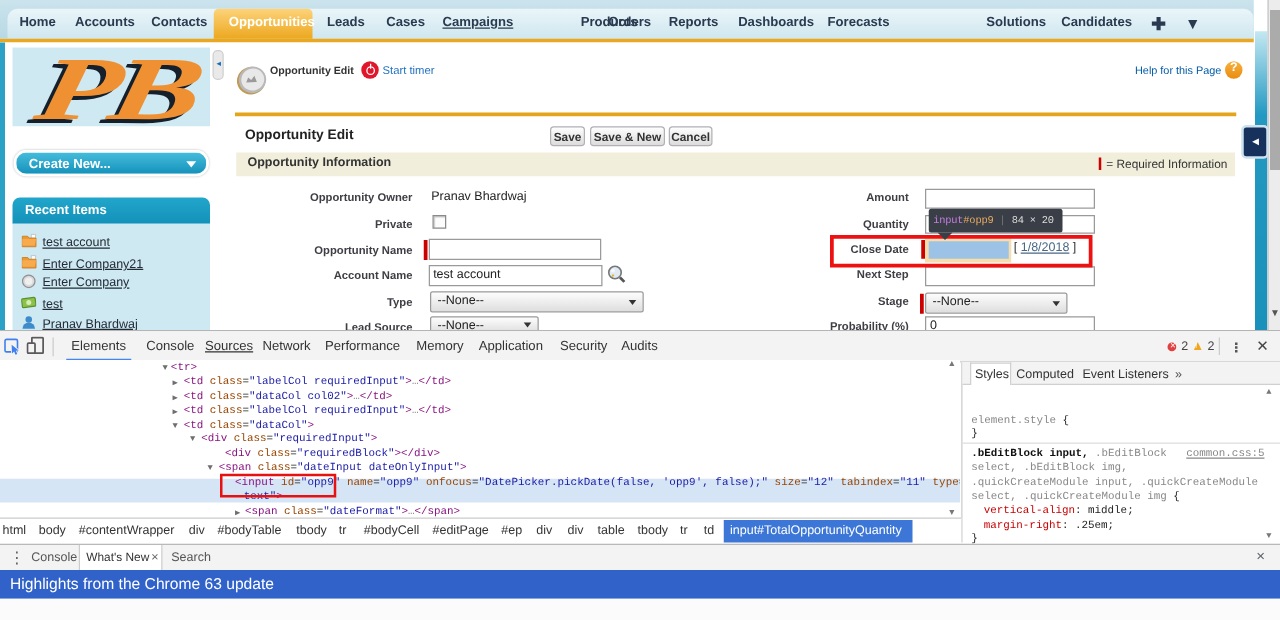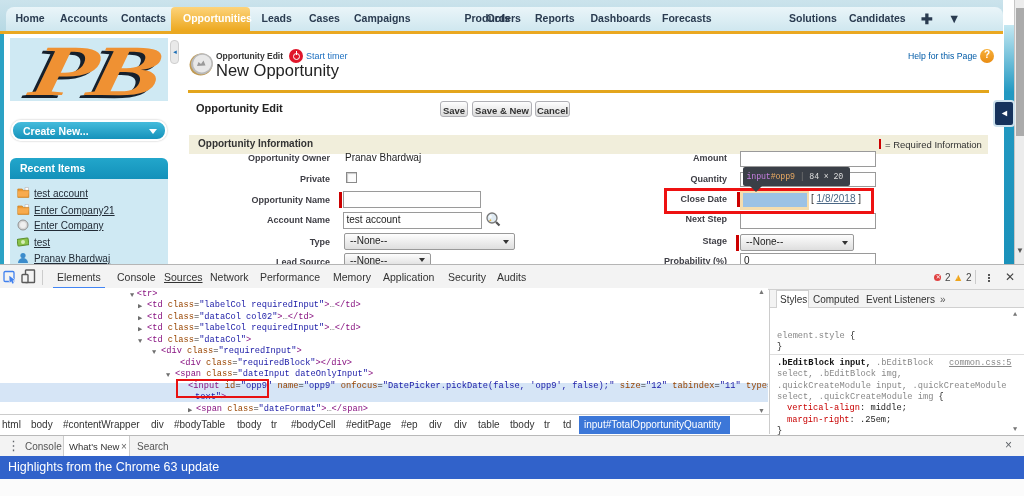--- a/index.html
+++ b/index.html
@@ -43,21 +43,21 @@
   #navflap { position:absolute; left:993px; top:100px; width:22px; height:27px; background:#16325c; border:2px solid #cde2ee; border-radius:4px; z-index:5; }
   #navflap:after { content:"◄"; position:absolute; left:5px; top:6px; font-size:9px; color:#fff; }
   #scroll1 { position:absolute; left:1014px; top:0px; width:10px; height:264px; background:#ececec; border-left:1px solid #c6c6c6; }
   #scroll1 .thumb { position:absolute; left:1px; top:8px; width:8px; height:128px; background:#ababab; }
   #scroll1 .dn { position:absolute; left:1px; top:246px; font-size:8px; color:#555; }
 
   .link { color:#015ba7; text-decoration:none; }
 
   
   #formblock { position:absolute; left:8px; top:56px; width:801px; height:174px; background:#fff; border-top:3px solid #e3a51c; }
-  #infobar { position:absolute; left:1px; top:42px; width:799px; height:19px; background:#f1eedb; }
+  #infobar { position:absolute; left:1px; top:29px; width:799px; height:19px; background:#f1eedb; }
   .btn { position:absolute; top:8px; height:16px; border:1px solid #b0b0b5; border-radius:3px;
     background:linear-gradient(#fefefe,#dcdcdc); font-size:9.5px; font-weight:bold; color:#333; text-align:center; padding-top:2.5px; white-space:nowrap; }
   .flabel { position:absolute; font-size:9px; font-weight:bold; color:#3e3e45; text-align:right; white-space:nowrap; width:130px; }
   .finput { position:absolute; background:#fff; border:1px solid #9a9a9a; font-size:10px; color:#222; padding:1px 0 0 3px; }
   .fselect { position:absolute; background:linear-gradient(#fdfdfd,#dedede); border:1px solid #999; border-radius:2px; font-size:10px; color:#222; padding:1px 0 0 5px; }
   .fselect i { position:absolute; right:5px; top:6px; width:0; height:0; border-left:3.5px solid transparent; border-right:3.5px solid transparent; border-top:4.5px solid #333; }
   .reqbar { position:absolute; width:3px; height:16px; background:#c00; }
 
   
   #devtools { position:absolute; left:0; top:264px; width:1024px; height:232px; background:#fff; border-top:1px solid #b5b5b5; }
@@ -89,21 +89,21 @@
   <div id="topbar">
     <div id="tabbox">
       <span class="tab" style="left:9.5px;">Home</span>
       <span class="tab" style="left:54px;">Accounts</span>
       <span class="tab" style="left:115px;">Contacts</span>
       <div id="activetab">
           <span>Opportunities</span>
         </div>
       <span class="tab" style="left:255.5px;">Leads</span>
       <span class="tab" style="left:303px;">Cases</span>
-      <span class="tab" style="left:348px;">Campaigns</span>
+      <span class="tab" style="left:348px;text-decoration:underline;">Campaigns</span>
       <span class="tab" style="left:422.5px;margin-left:36px;">Products</span>
       <span class="tab" style="left:480.5px;">Orders</span>
       <span class="tab" style="left:529px;">Reports</span>
       <span class="tab" style="left:584.5px;">Dashboards</span>
       <span class="tab" style="left:656px;">Forecasts</span>
       <span class="tab" style="left:710px;margin-top:28px;">Contracts</span>
       <span class="tab" style="left:783px;">Solutions</span>
       <span class="tab" style="left:843px;">Candidates</span>
       <span class="tab" style="left:915px; font-size:14px; top:4px;">✚</span>
       <span class="tab" style="left:942px; font-size:12.5px; top:5px;">▼</span>
@@ -164,21 +164,20 @@
         <ellipse cx="13.2" cy="11.6" rx="9.2" ry="8.8" fill="#e8e8e8" transform="rotate(-20 13.2 11.6)"></ellipse>
         <path d="M8 14 l1.5-4 2.5 2 2.5-3.5 2 5 z" fill="#9a9a9a"></path>
       </svg>
     </div>
     <span class="abs" style="left:36px; top:17px; font-size:8.5px; font-weight:bold; color:#333;">Opportunity Edit</span>
     <span class="abs" style="left:109px; top:15px; width:14px; height:14px; background:#e0162b; border-radius:50%;"></span>
     <span class="abs" style="left:112.5px; top:18.5px; width:7px; height:7px; border:1.5px solid #fff; border-radius:50%;"></span>
       <span class="abs" style="left:115.5px; top:16.5px; width:1.5px; height:5px; background:#e0162b; z-index:2;"></span>
       <span class="abs" style="left:115.7px; top:16.8px; width:1.3px; height:4px; background:#fff; z-index:3;"></span>
     <a class="abs link" style="left:126px; top:17px; font-size:9px; color:#1e70c0;">Start timer</a>
-    <div class="abs" style="left:36px; top:27px; font-size:16.5px; color:#222;">New Opportunity</div>
     <a class="abs link" style="left:728px; top:17px; font-size:8.7px;">Help for this Page</a>
     <span class="abs" style="left:800px; top:14.5px; width:14px; height:14px; background:linear-gradient(#f7b13c,#e98c12); border-radius:50%; color:#fff; font-size:10px; font-weight:bold; text-align:center;">?</span>
 
     <div id="formblock">
       <span class="abs" style="left:8px; top:9px; font-size:11px; font-weight:bold; color:#222;">Opportunity Edit</span>
       <span class="btn" style="left:252px; width:28px;">Save</span>
       <span class="btn" style="left:284px; width:60px;">Save &amp; New</span>
       <span class="btn" style="left:347px; width:35px;">Cancel</span>
       <div id="infobar">
         <span class="abs" style="left:9px; top:3px; font-size:10px; font-weight:bold; color:#333;">Opportunity Information</span>

